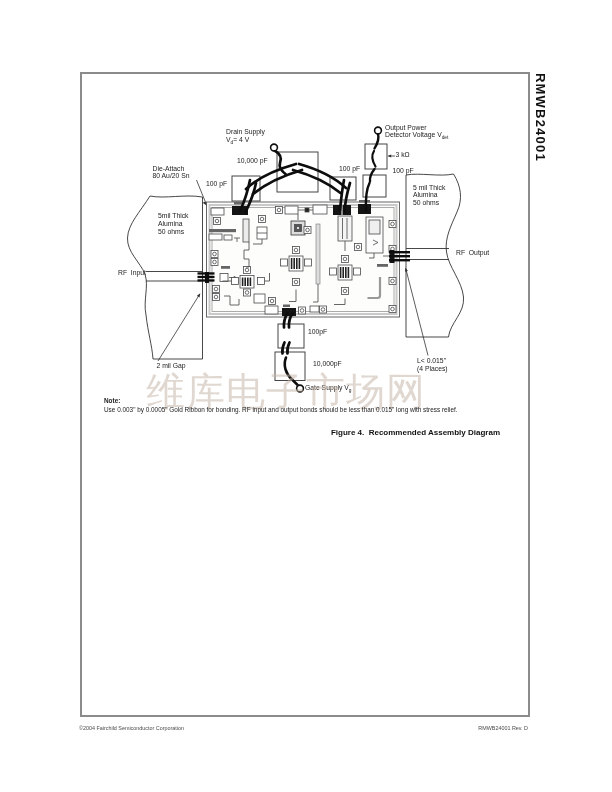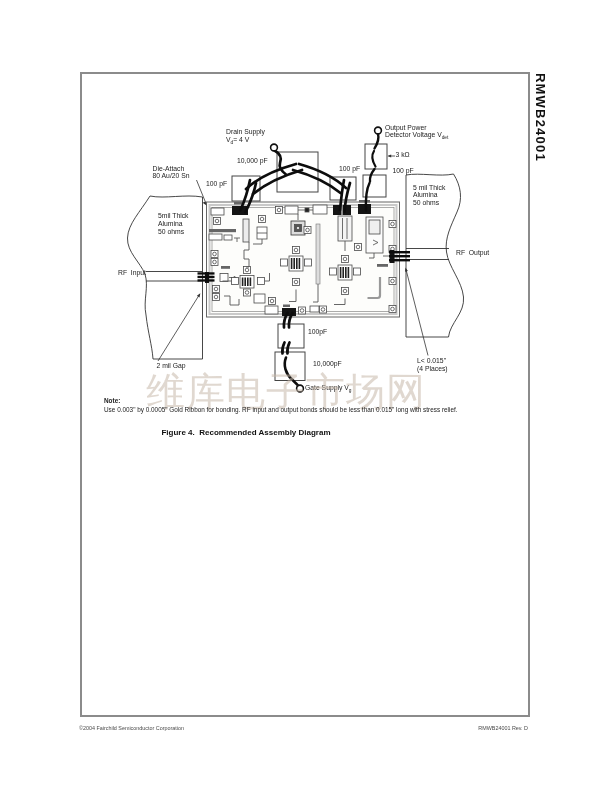--- a/index.html
+++ b/index.html
@@ -9,22 +9,22 @@
          border:2px solid #8b8b8b;background:transparent;}
   #side-title{position:absolute;left:533px;top:73px;writing-mode:vertical-rl;
       font-size:13px;font-weight:bold;letter-spacing:1.2px;color:#111;}
   svg.diagram{position:absolute;left:0;top:0;z-index:2;}
   .lbl{position:absolute;z-index:3;font-size:6.8px;line-height:7.8px;color:#222;white-space:nowrap;}
   .lbl sub{font-size:4.8px;line-height:0;}
   #watermark{position:absolute;left:146px;top:365px;z-index:4;font-size:39px;
       letter-spacing:1px;color:rgba(198,184,170,0.55);font-weight:normal;white-space:nowrap;}
   #note-title{position:absolute;left:104px;top:397px;z-index:5;font-size:6.4px;font-weight:bold;color:#222;}
   #note-text{position:absolute;left:104px;top:406px;z-index:5;font-size:6.4px;color:#222;white-space:nowrap;}
-  #figure-caption{position:absolute;left:0;top:428px;width:492px;text-align:center;z-index:5;
-      font-size:8px;font-weight:bold;color:#111;white-space:pre-wrap;}
+  #figure-caption{position:absolute;left:0;top:428px;width:492px;text-align:right;z-index:5;
+      font-size:8px;font-weight:bold;color:#111;white-space:pre-wrap;padding-left:8px;}
   #footer-left{position:absolute;left:79px;top:725px;font-size:5.4px;color:#4a4a4a;}
   #footer-right{position:absolute;right:84px;top:725px;font-size:5.4px;color:#4a4a4a;}
 </style>
 </head>
 <body>
 
 <div id="page">
 
   <div id="frame"></div>
 

